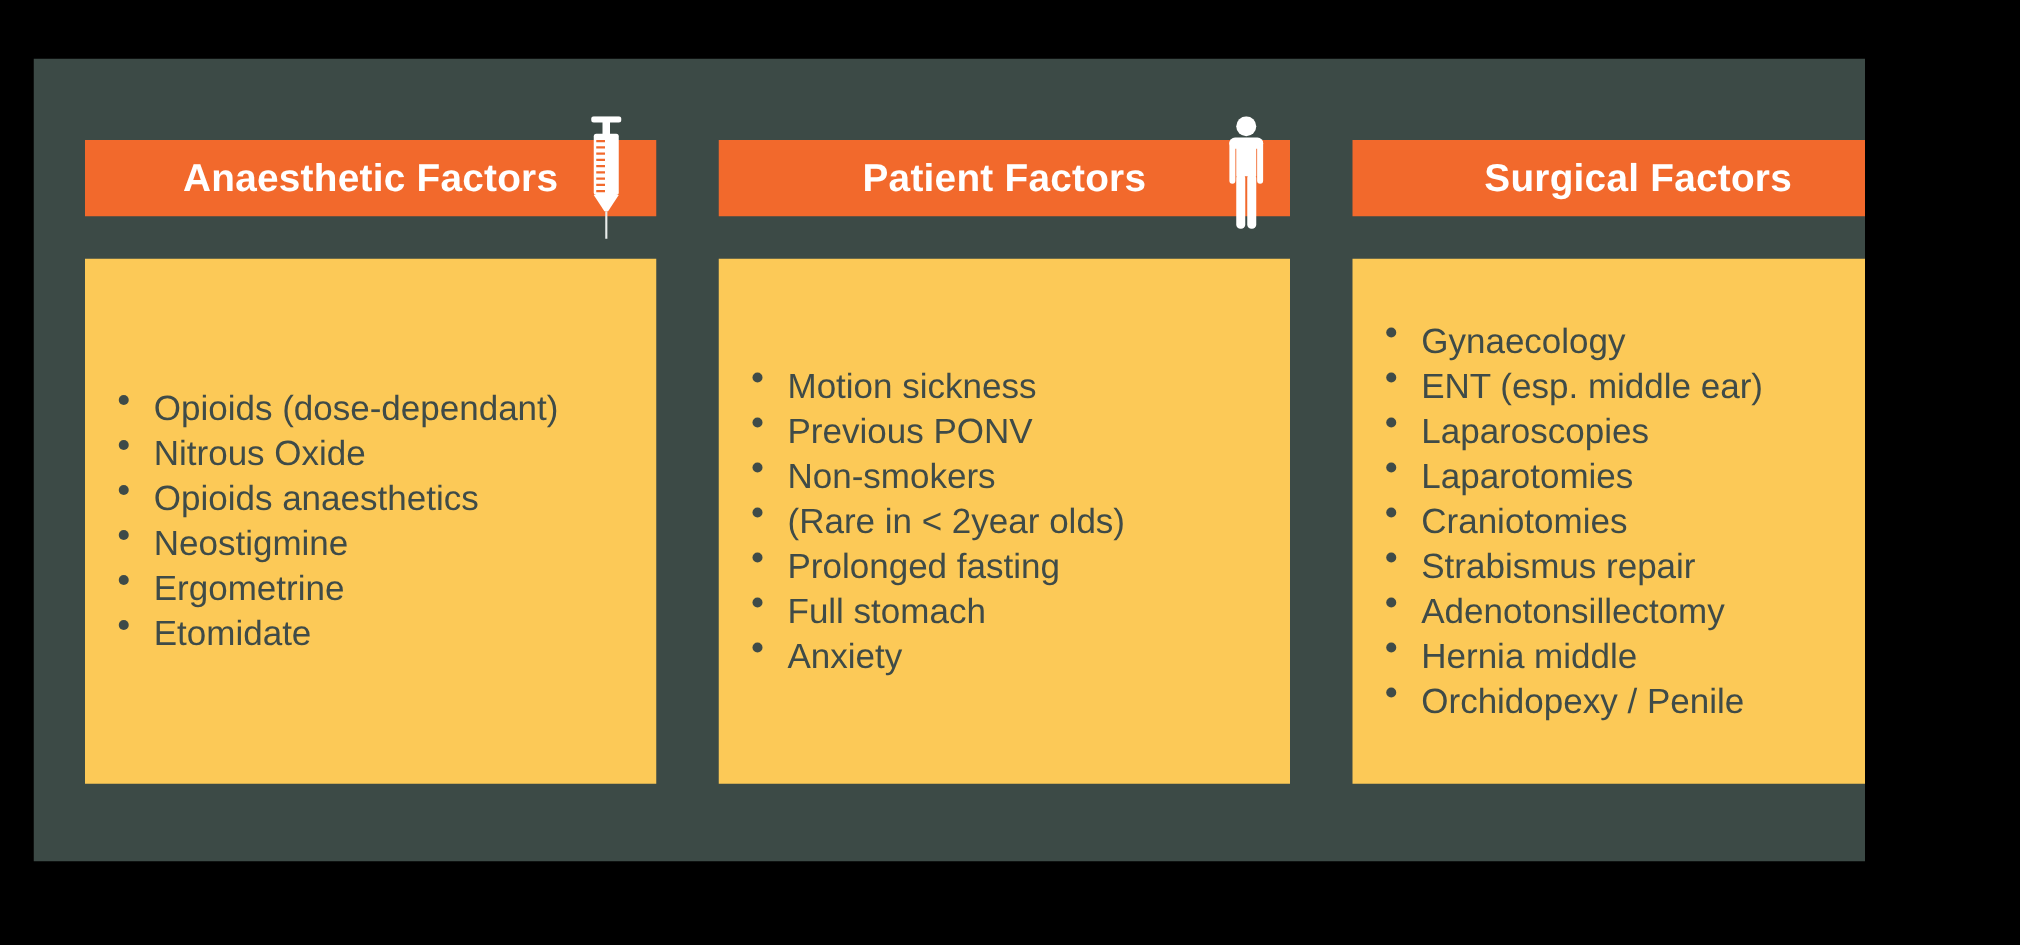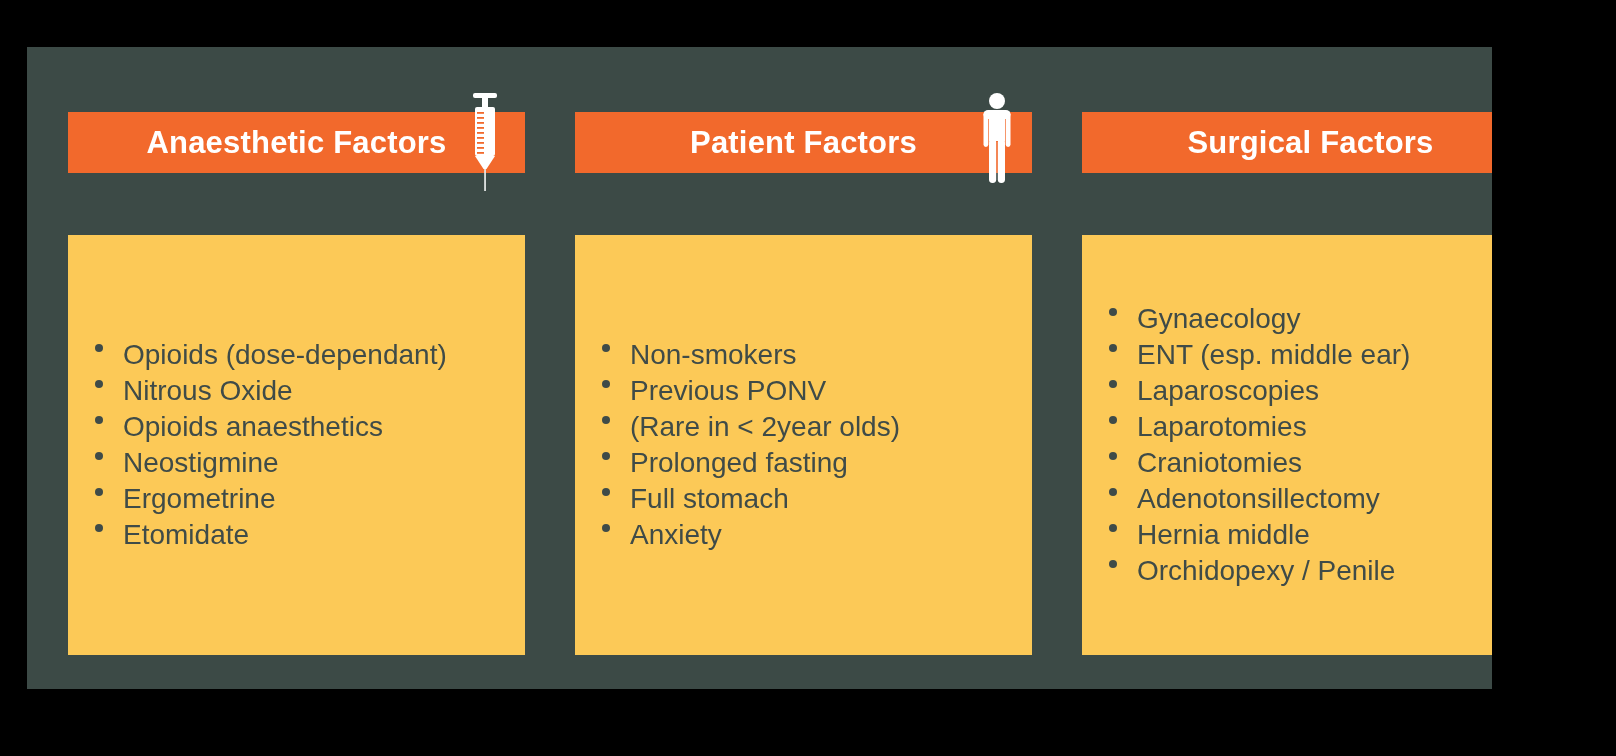--- a/index.html
+++ b/index.html
@@ -46,21 +46,21 @@
   }
   .col-title{
     margin:0;
     font-size:31px;
     font-weight:600;
     letter-spacing:0.2px;
     color:var(--header-text);
   }
   .col-card{
     position:absolute;
-    left:0; top:188px;
+    left:0; top:160px;
     width:457px; height:420px;
     background:var(--card);
     display:flex;
     align-items:center;
   }
   .factor-list{
     list-style:none;
     margin:0;
     padding:0;
     width:100%;
@@ -148,22 +148,23 @@
           <rect class="svg-white" x="4.5" y="17" width="27" height="9" rx="4.5"></rect>
           <rect class="svg-white" x="10" y="19" width="16" height="29"></rect>
           <rect class="svg-white" x="4.5" y="19" width="4.8" height="35" rx="2.4"></rect>
           <rect class="svg-white" x="26.7" y="19" width="4.8" height="35" rx="2.4"></rect>
           <rect class="svg-white" x="10" y="46" width="7.2" height="44" rx="3.4"></rect>
           <rect class="svg-white" x="18.8" y="46" width="7.2" height="44" rx="3.4"></rect>
         </svg>
       </span>
       <div class="col-card">
         <ul class="factor-list">
+            <li class="factor-item">Motion sickness</li>
+            <li class="factor-item">Previous PONV</li>
             <li class="factor-item">Non-smokers</li>
-            <li class="factor-item">Previous PONV</li>
             <li class="factor-item">(Rare in &lt; 2year olds)</li>
             <li class="factor-item">Prolonged fasting</li>
             <li class="factor-item">Full stomach</li>
             <li class="factor-item">Anxiety</li>
           </ul>
       </div>
     </section>
 
     <section class="column" style="left:1055px;">
       <header class="col-header">
@@ -176,20 +177,21 @@
           <circle class="svg-hole" cx="13.5" cy="88" r="2.3"></circle>
         </svg>
       </span>
       <div class="col-card">
         <ul class="factor-list">
             <li class="factor-item">Gynaecology</li>
             <li class="factor-item">ENT (esp. middle ear)</li>
             <li class="factor-item">Laparoscopies</li>
             <li class="factor-item">Laparotomies</li>
             <li class="factor-item">Craniotomies</li>
+            <li class="factor-item">Strabismus repair</li>
             <li class="factor-item">Adenotonsillectomy</li>
             <li class="factor-item">Hernia middle</li>
             <li class="factor-item">Orchidopexy / Penile</li>
           </ul>
       </div>
     </section>
 
   </div>
 </div>
 

